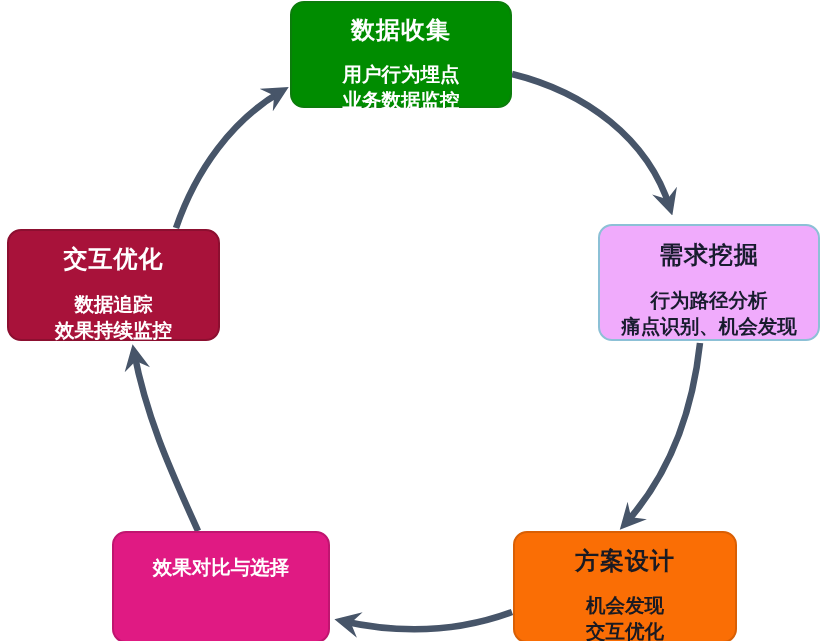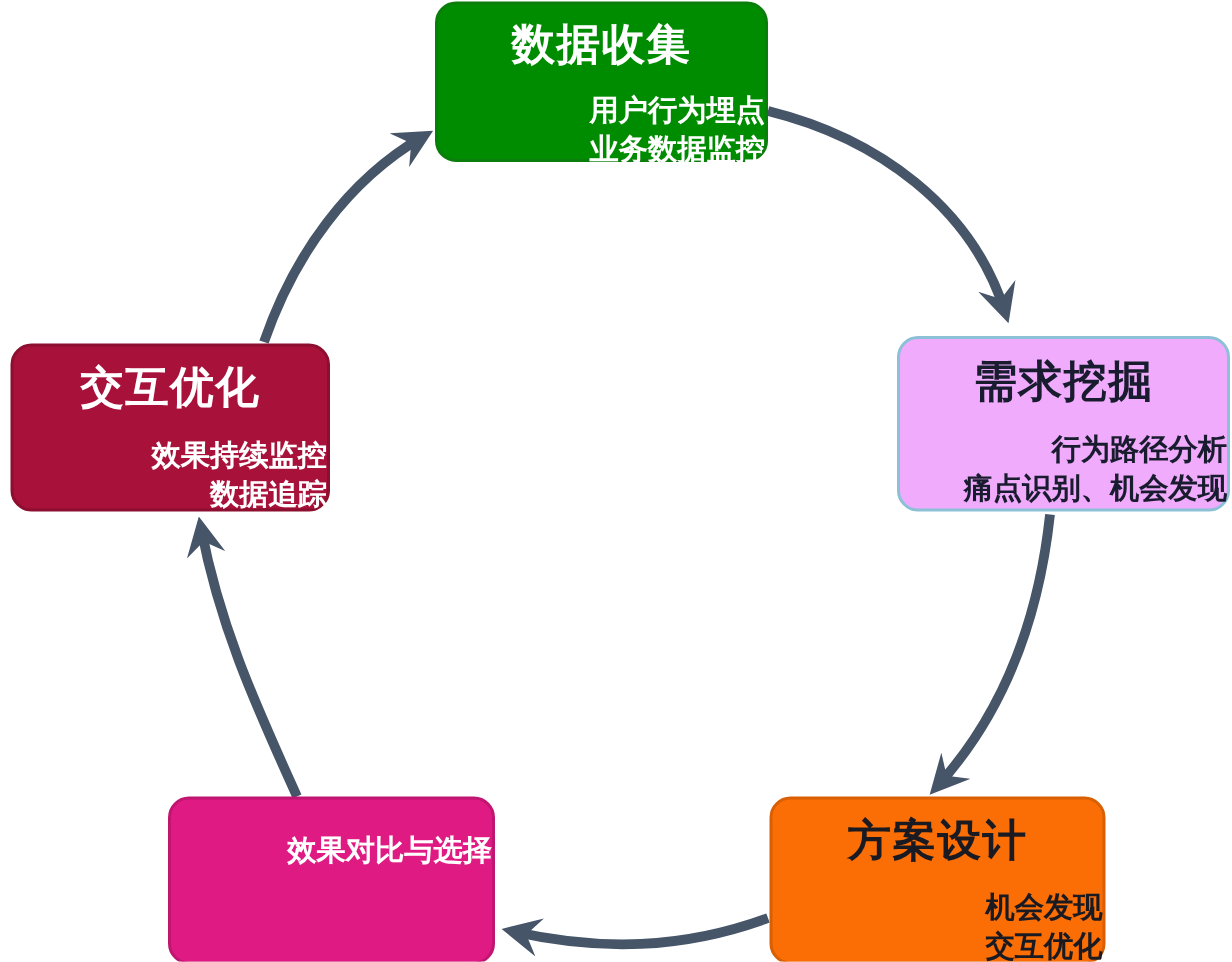--- a/index.html
+++ b/index.html
@@ -23,32 +23,31 @@
   .node {
     position: absolute;
     z-index: 2;
     box-sizing: border-box;
     border-radius: 14px;
     border: 2px solid transparent;
     text-align: center;
     padding-top: 8px;
   }
   .node-title {
-    font-size: 29px;
+    font-size: 24px;
     font-weight: bold;
     line-height: 38px;
     letter-spacing: 1px;
     font-family: Liberation Serif, serif;
   }
   .node-sub {
     margin-top: 12px;
     font-size: 19.5px;
     font-weight: bold;
     line-height: 26px;
-    text-align: right;
   }
   
   .n0 { left: 290px; top: 1px;   width: 222px; height: 107px; }
   .n1 { left: 598px; top: 224px; width: 222px; height: 117px; padding-top: 10px; }
   .n2 { left: 513px; top: 531px; width: 224px; height: 112px; padding-top: 9px; }
   .n3 { left: 112px; top: 531px; width: 218px; height: 112px; padding-top: 9px; }
   .n4 { left: 7px;   top: 229px; width: 213px; height: 112px; padding-top: 9px; }
   .n1 .node-sub, .n4 .node-sub { margin-top: 13px; }
 </style>
 </head>
@@ -95,18 +94,18 @@
 
   <div class="node n3" style="background: rgb(224, 26, 131); border-color: rgb(192, 21, 112); color: rgb(255, 255, 255);">
     <div class="node-sub">
       <div>效果对比与选择</div>
     </div>
   </div>
 
   <div class="node n4" style="background: rgb(168, 18, 58); border-color: rgb(140, 15, 48); color: rgb(255, 255, 255);">
     <div class="node-title">交互优化</div>
     <div class="node-sub">
+      <div>数据追踪</div>
       <div>效果持续监控</div>
-      <div>数据追踪</div>
     </div>
   </div>
 
 </div>
 
 </body></html>

